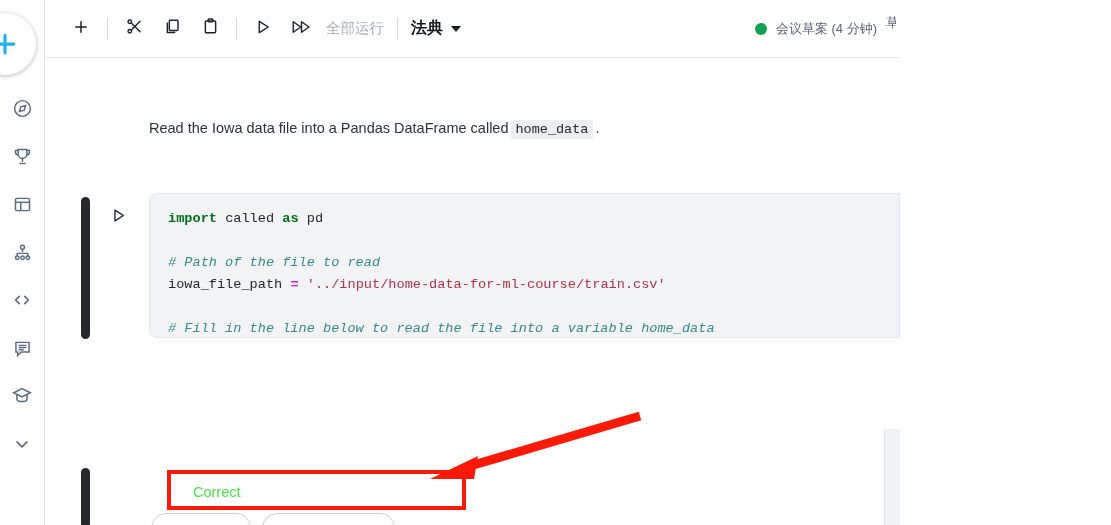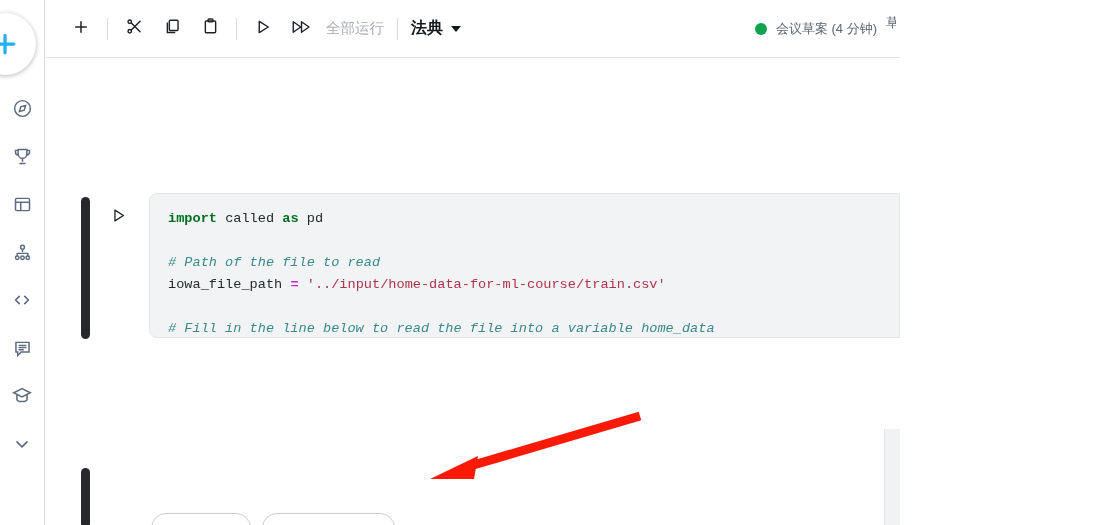--- a/index.html
+++ b/index.html
@@ -317,20 +317,23 @@
     <div class="tb-right">
       <span class="status-dot"></span>
       <span class="status-text">会议草案 (4 分钟)</span>
       <span class="tb-clipped">草案</span>
     </div>
   </div>
 
   <div class="body">
 
 
+    <div class="md-para">
+      <span>Read the Iowa data file into a Pandas DataFrame called</span><span class="code-inline">home_data</span><span>.</span>
+    </div>
 
     <div class="cell-bar" style="top:138px; height:142px;"></div>
 
     <div class="run-triangle">
       <span>
         <svg width="17" height="17" viewBox="0 0 24 24" fill="none" stroke="#1f2328" stroke-width="1.9" stroke-linejoin="round">
             <path d="M7 4.5 19 12 7 19.5z"></path>
           </svg>
       </span>
     </div>
@@ -343,20 +346,23 @@
 
 <span class="cmt"># Fill in the line below to read the file into a variable home_data</span>
   .()
 
 
 .()</pre>
     </div>
 
     <div class="cell-bar" style="top:409px; height:60px;"></div>
 
+    <div class="output-box">
+      <div class="output-text">Correct</div>
+    </div>
 
     <div class="mini-btn" style="left:105px; width:100px;"></div>
     <div class="mini-btn" style="left:216px; width:133px;"></div>
 
     <div class="scroll-track"></div>
   </div>
 
   <svg class="annot">
     <g>
       <path d="M640 416 L470 466" stroke="#fb1a07" stroke-width="9" stroke-linecap="butt"></path>

